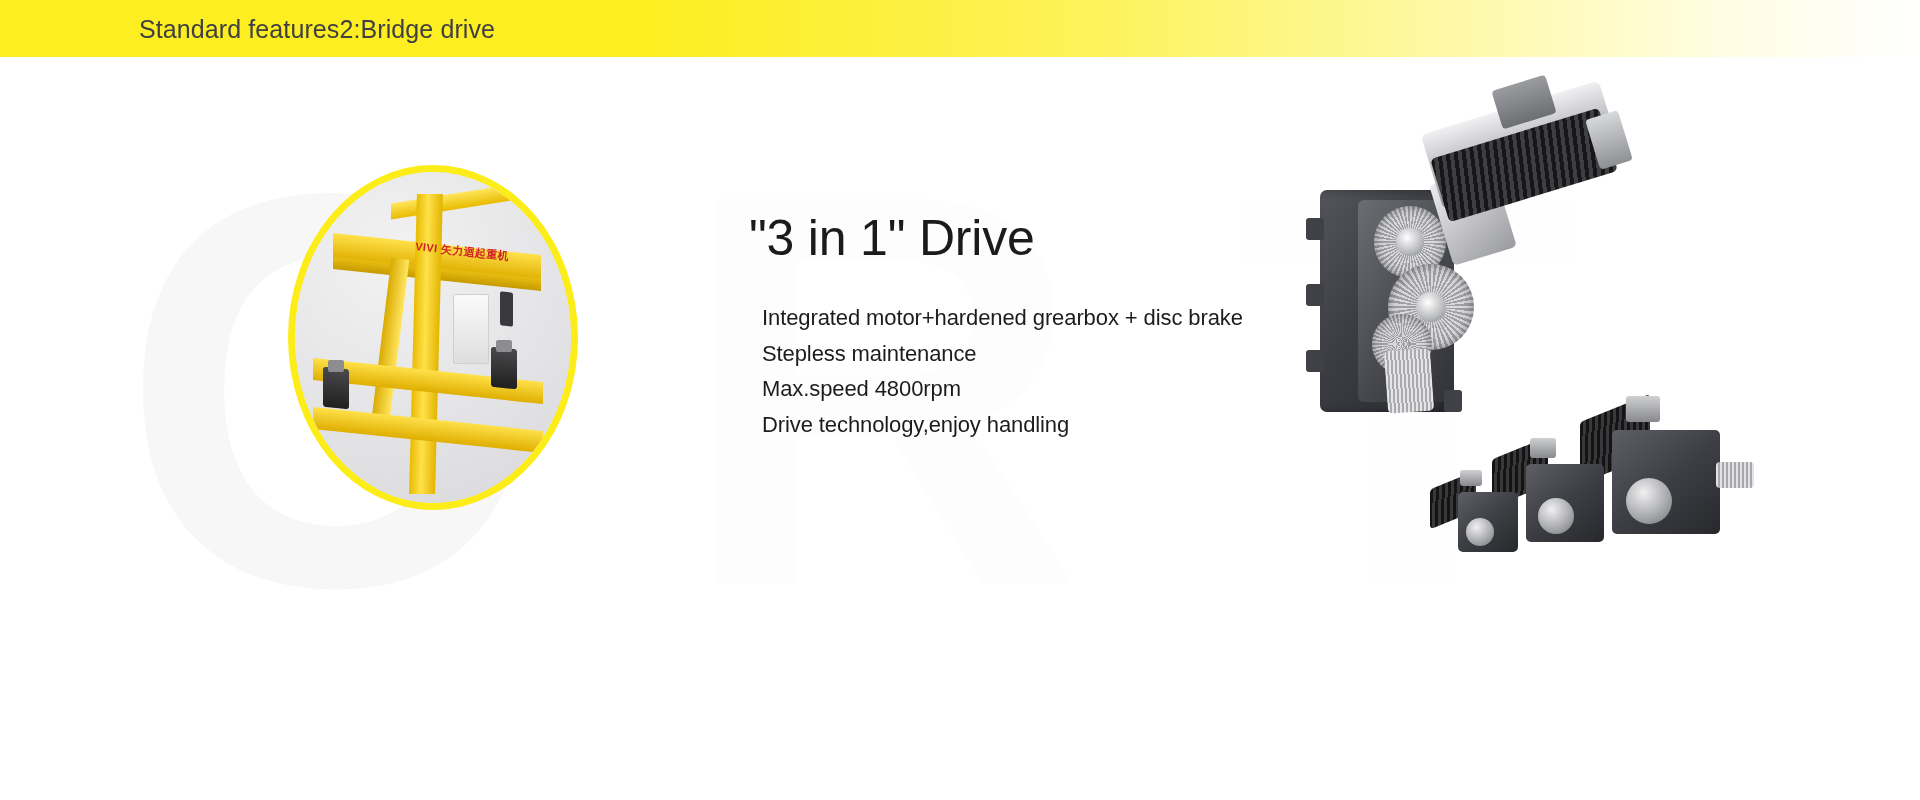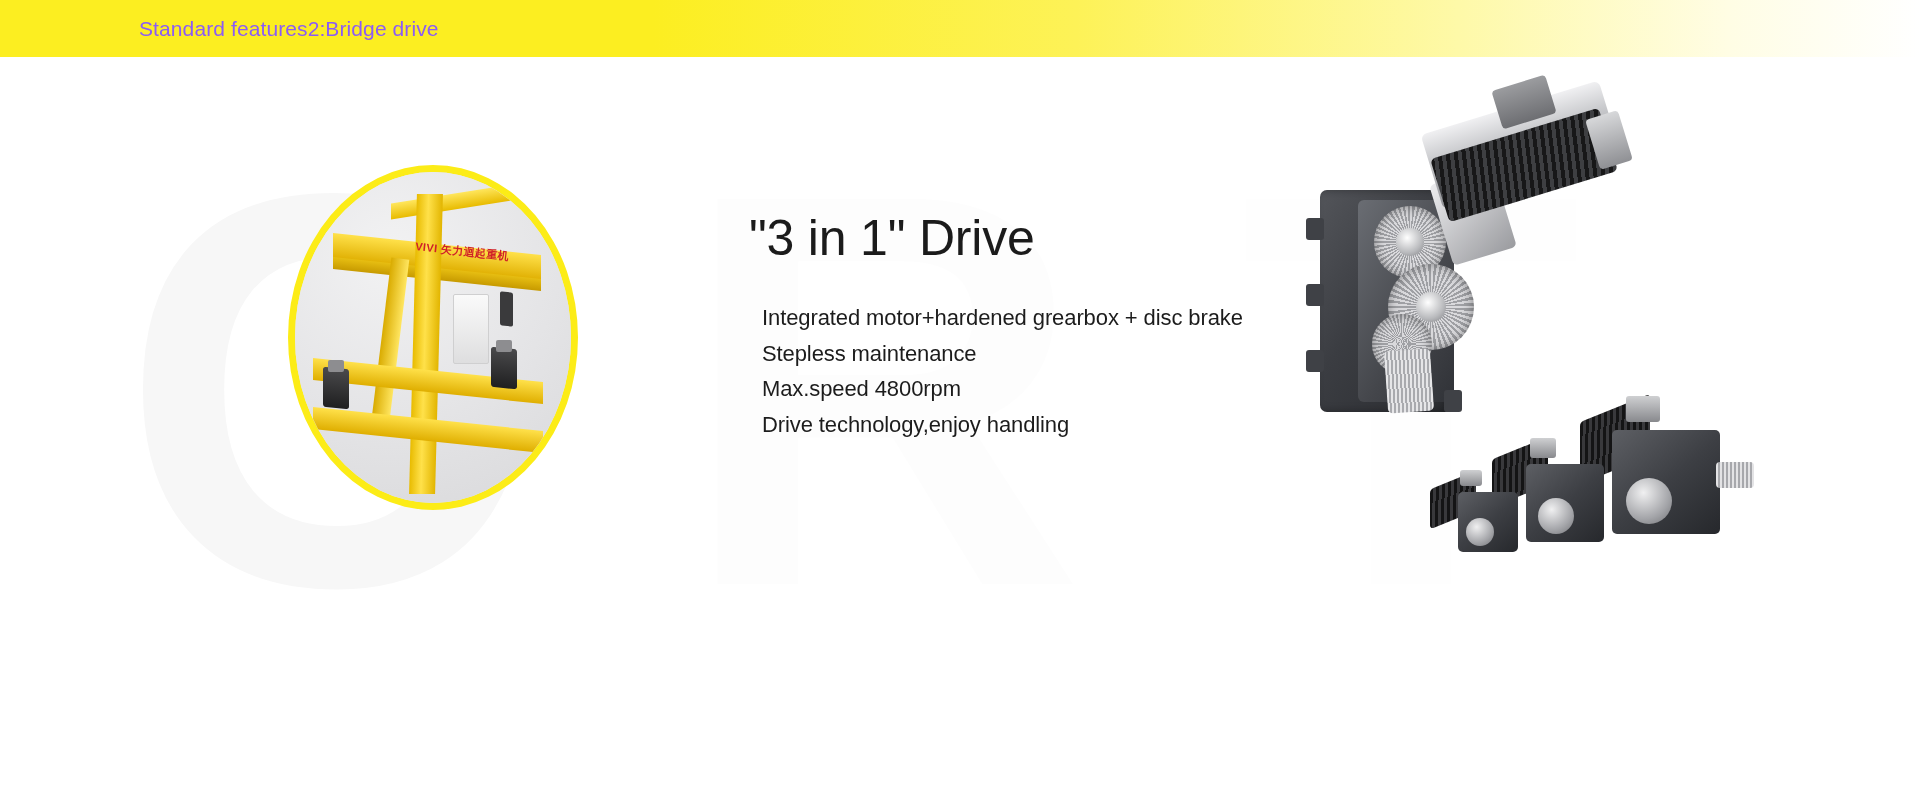--- a/index.html
+++ b/index.html
@@ -31,23 +31,23 @@
         #fcee21 34%,
         #fdf257 56%,
         #fef9a8 76%,
         #fffde4 90%,
         #ffffff 100%);
   }
   .header-title {
     position: absolute;
     left: 139px;
     top: 17px;
-    font-size: 21px;
+    font-size: 25px;
     line-height: 24px;
-    color: #8b5cf6;
+    color: #404040;
     letter-spacing: 0.1px;
     white-space: nowrap;
   }
 
   
   .watermark {
     position: absolute;
     left: 120px;
     top: 120px;
     width: 1700px;

